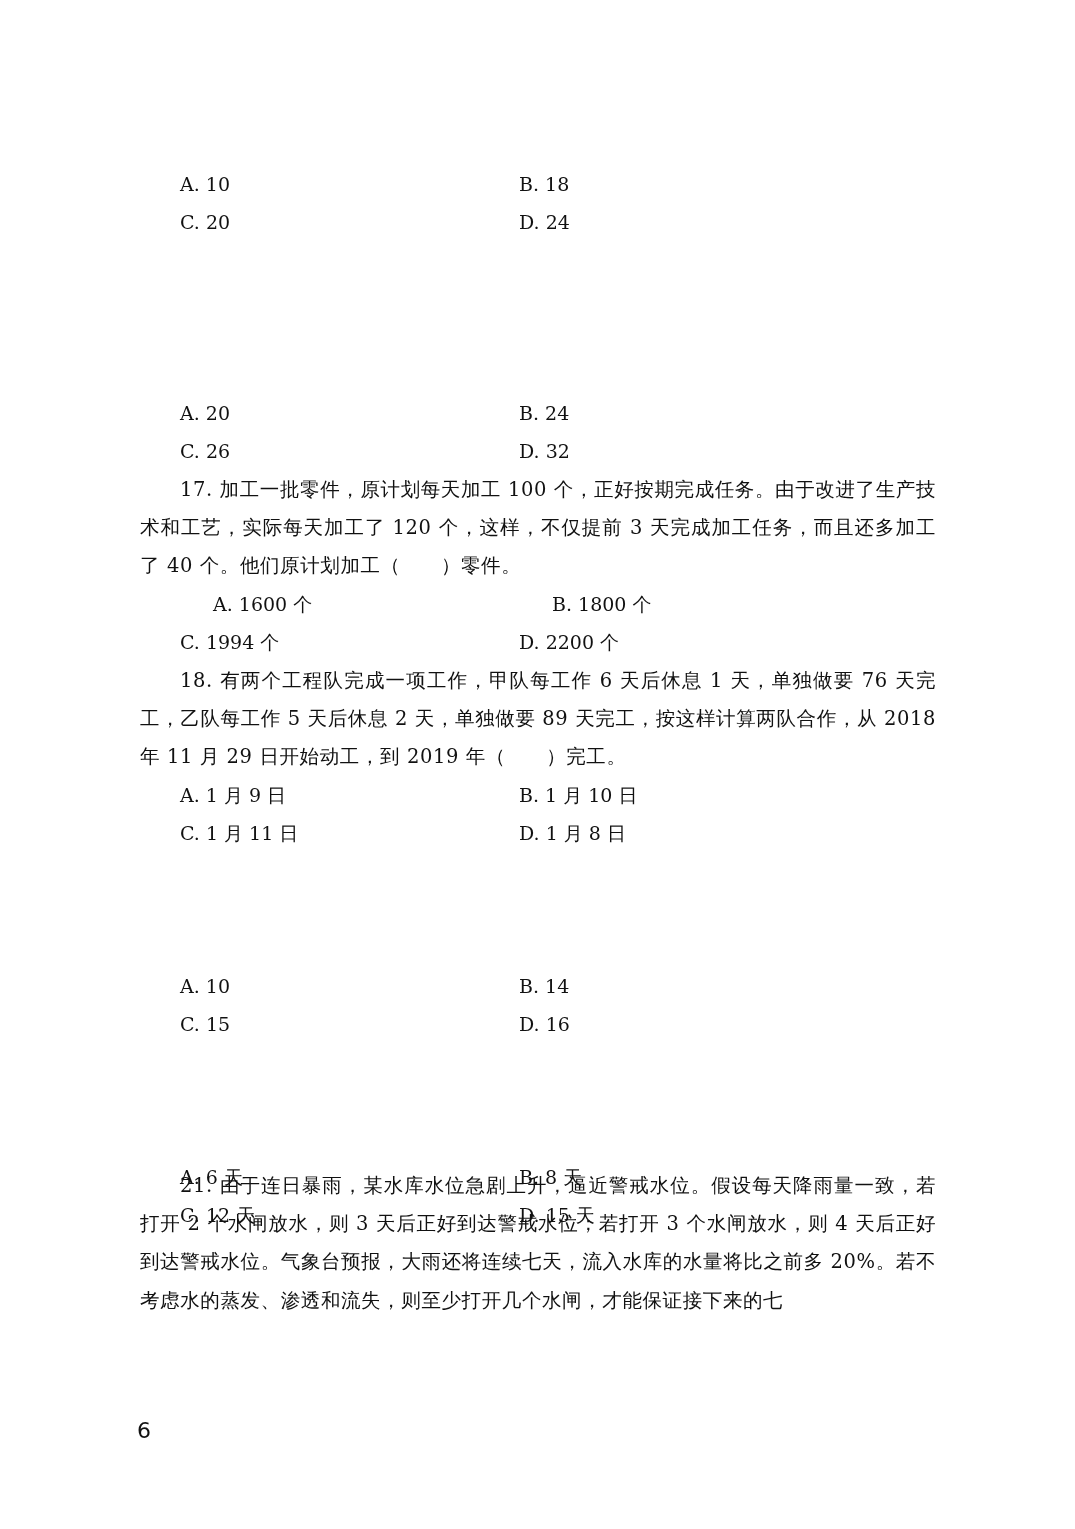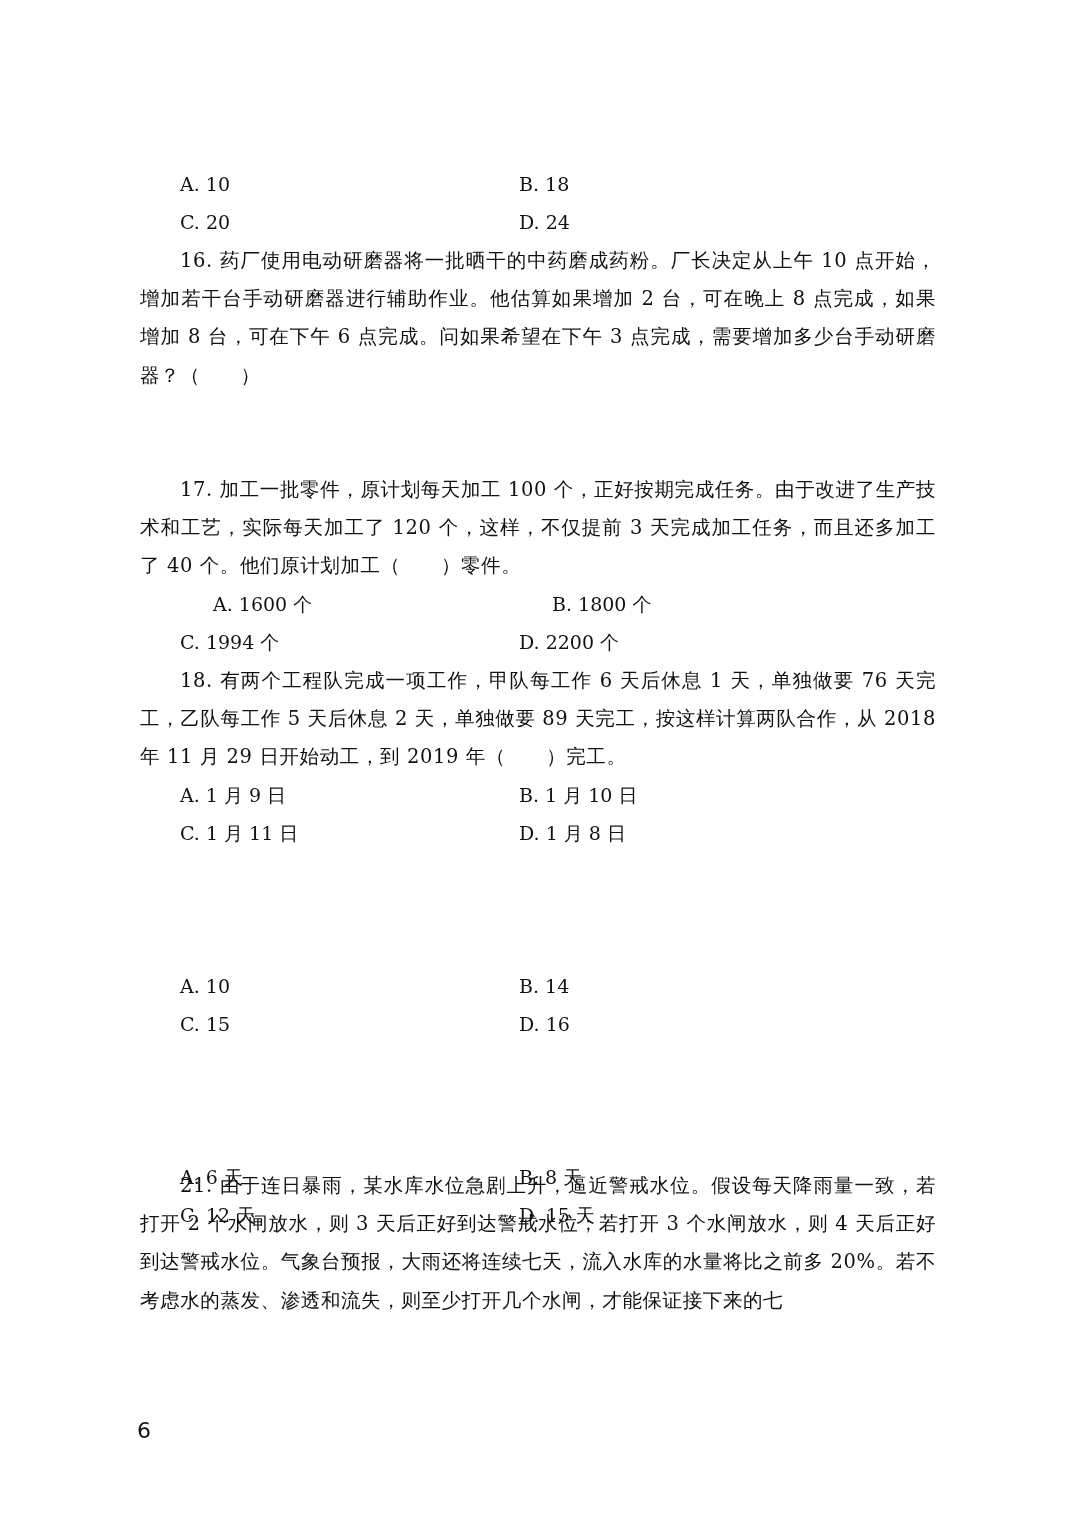--- a/index.html
+++ b/index.html
@@ -22,21 +22,28 @@
 
   <div class="opt-row" style="top:165px;">
     <span class="opt left">A. 10</span>
     <span class="opt right">B. 18</span>
   </div>
   <div class="opt-row" style="top:203px;">
     <span class="opt left">C. 20</span>
     <span class="opt right">D. 24</span>
   </div>
 
-  <div class="q" style="top:242px;">16. 药厂使用电动研磨器将一批晒干的中药磨成药粉。厂长决定从上午 10 点开始，增加若干台手动研磨器进行辅助作业。他估算如果增加 2 台，可在晚上 8 点完成，如果增加 8 台，可在下午 6 点完成。问如果希望在下午 3 点完成，需要增加多少台手动研磨器？（　　）</div>
+  <div class="opt-row" style="top:394px;">
+    <span class="opt left">A. 20</span>
+    <span class="opt right">B. 24</span>
+  </div>
+  <div class="opt-row" style="top:432px;">
+    <span class="opt left">C. 26</span>
+    <span class="opt right">D. 32</span>
+  </div>
 
   <div class="q" style="top:471px;">17. 加工一批零件，原计划每天加工 100 个，正好按期完成任务。由于改进了生产技术和工艺，实际每天加工了 120 个，这样，不仅提前 3 天完成加工任务，而且还多加工了 40 个。他们原计划加工（　　）零件。</div>
   <div class="opt-row" style="top:585px;margin-left:33px;">
     <span class="opt left">A. 1600 个</span>
     <span class="opt right">B. 1800 个</span>
   </div>
   <div class="opt-row" style="top:623px;">
     <span class="opt left">C. 1994 个</span>
     <span class="opt right">D. 2200 个</span>
   </div>

